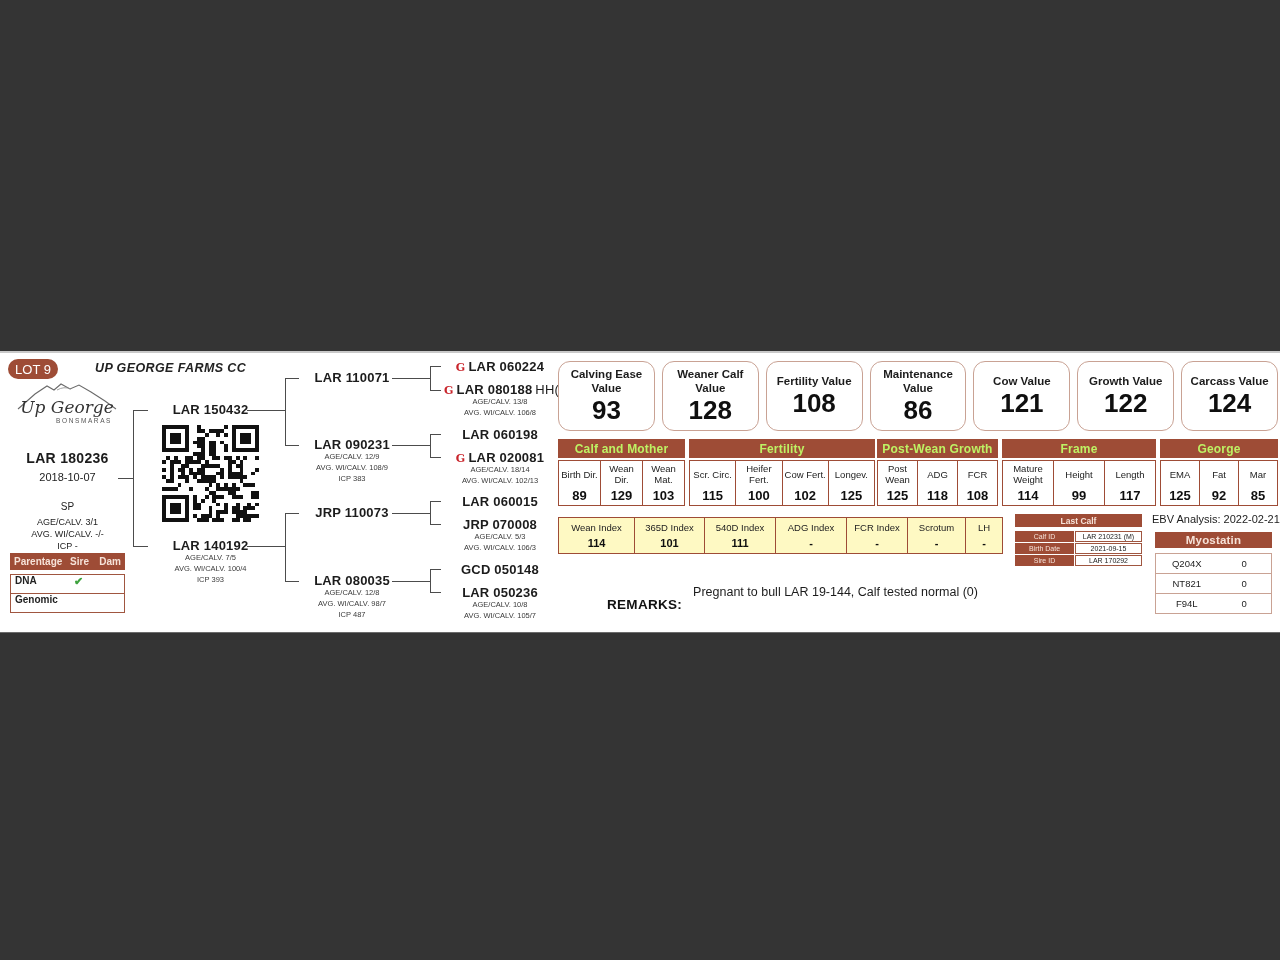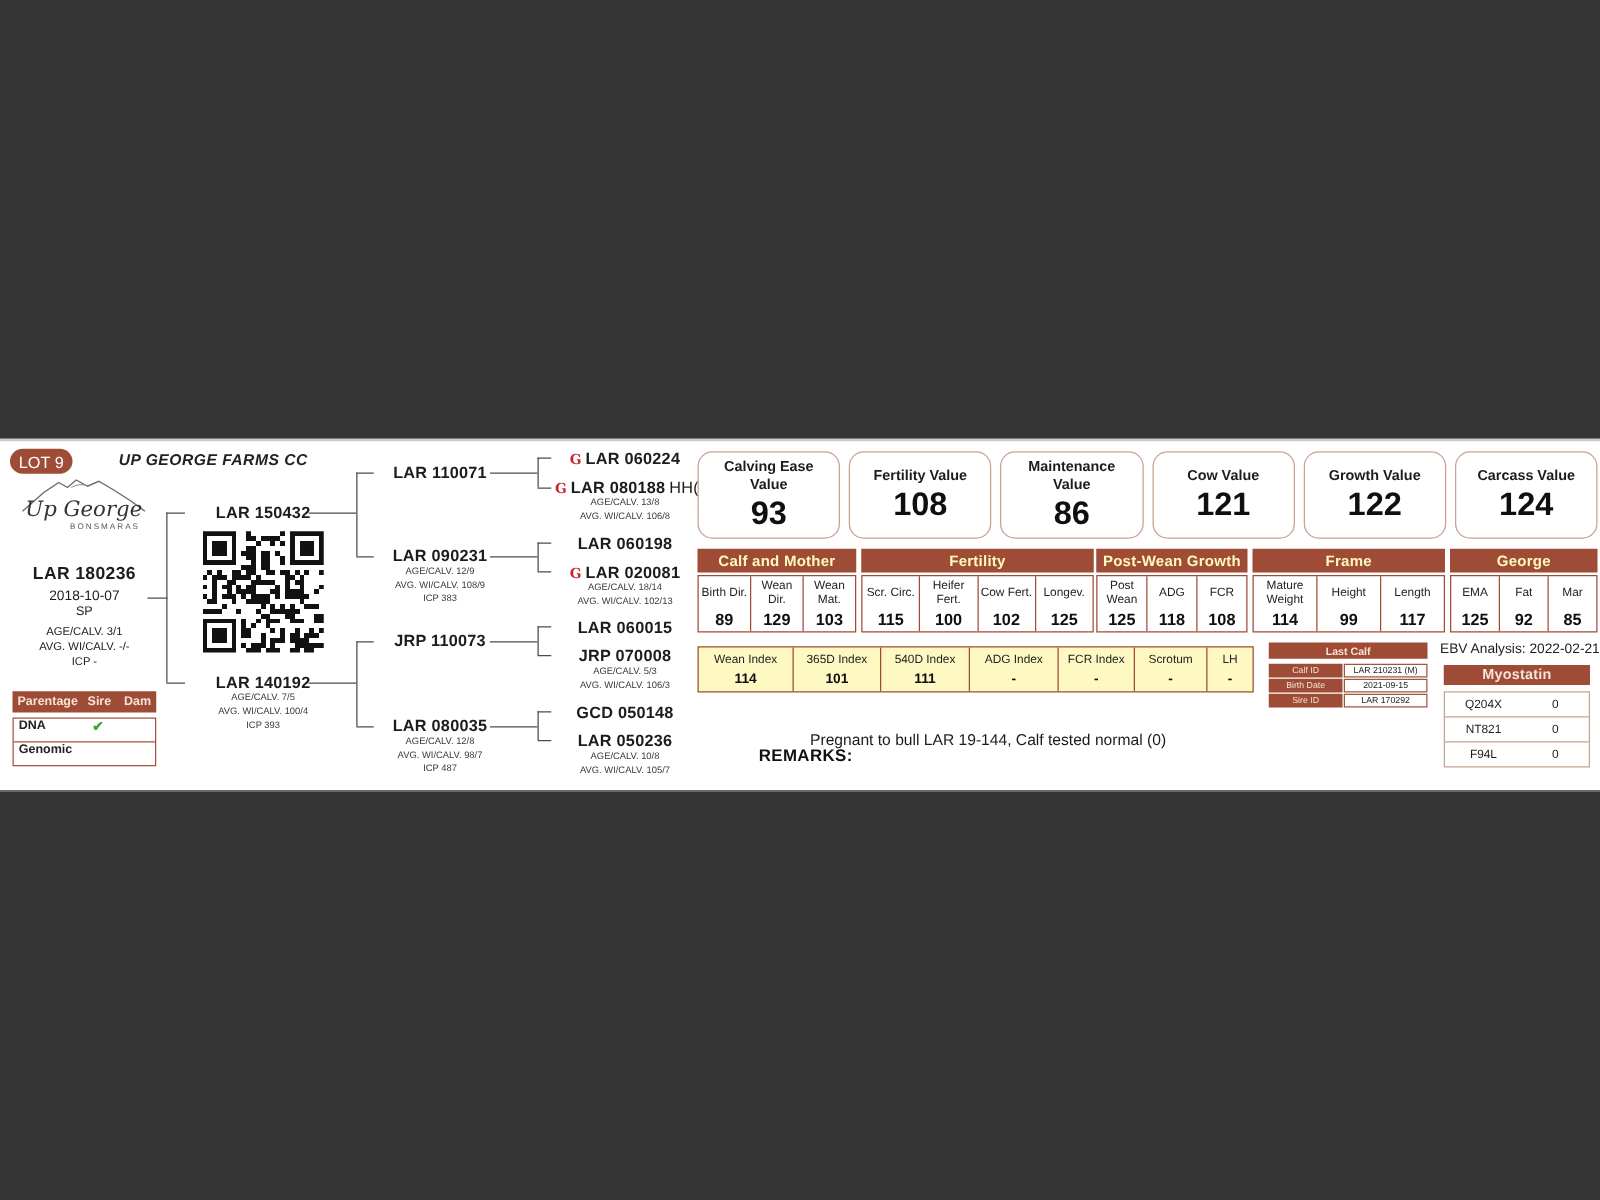--- a/index.html
+++ b/index.html
@@ -21,21 +21,21 @@
     font-weight:normal;font-size:13px;display:flex;align-items:center;justify-content:center;border-radius:10px;}
   .farm{left:95px;top:8px;font-size:12.5px;font-weight:bold;font-style:italic;color:#222;letter-spacing:.4px;}
 
   .logo{left:12px;top:28px;width:110px;text-align:center;color:#4a4a4a;}
   .logo-name{font-family:"DejaVu Serif", serif;font-style:italic;font-size:17px;color:#333;margin-top:-16px;line-height:1;}
   .logo-sub{font-size:6.5px;letter-spacing:1.6px;color:#555;text-align:right;padding-right:10px;margin-top:1px;}
 
   .animal{left:0;top:97px;width:135px;text-align:center;color:#1c1c1c;}
   .animal .aid{font-size:14px;font-weight:bold;letter-spacing:.3px;}
   .animal .l1{font-size:11px;margin-top:5px;}
-  .animal .l2{font-size:10px;margin-top:1px;}
+  .animal .l2{font-size:10px;margin-top:18px;}
   .animal .l3{font-size:9px;margin-top:4px;line-height:1.35;}
 
   
   .ptable{left:10px;top:200px;width:115px;}
   .phead{height:17px;background:#9e4c36;color:#f6e2d8;font-size:10px;font-weight:bold;
     display:flex;align-items:center;box-sizing:border-box;}
   .phead .c1{flex:1.55;padding-left:4px;}
   .phead .c2{width:31px;text-align:center;}
   .phead .c3{width:30px;text-align:center;}
   .prows{margin-top:4px;border:1.2px solid #a05640;box-sizing:border-box;}
@@ -58,21 +58,21 @@
 
   
   .vrow{left:558px;top:8px;width:720px;height:70px;display:flex;gap:7px;}
   .vbox{flex:1;border:1.5px solid #c9a294;border-radius:12px;display:flex;flex-direction:column;
     align-items:center;justify-content:center;padding:2px 5px;box-sizing:border-box;background:#fff;}
   .vlabel{font-size:11.5px;font-weight:600;text-align:center;line-height:1.2;color:#1c1c1c;}
   .vvalue{font-size:26px;font-weight:bold;line-height:1.05;color:#0f0f0f;margin-top:1px;}
 
   
   .egroup{position:absolute;top:86px;height:68px;}
-  .ehead{height:19px;background:#9e4c36;color:#fef9c3;font-weight:bold;font-size:12px;
+  .ehead{height:19px;background:#9e4c36;color:#bef264;font-weight:bold;font-size:12px;
     display:flex;align-items:center;justify-content:center;letter-spacing:.2px;}
   .ebody{margin-top:2px;height:46px;border:1.8px solid #9e4c36;display:flex;box-sizing:border-box;background:#fff;}
   .ecol{flex:1;display:flex;flex-direction:column;align-items:center;box-sizing:border-box;padding:1px 1px 2px;}
   .ecol + .ecol{border-left:1.5px solid #9e4c36;}
   .elabel{font-size:9.5px;line-height:1.15;text-align:center;color:#222;flex:1;display:flex;align-items:center;}
   .evalue{font-size:13px;font-weight:bold;color:#0f0f0f;}
 
   
   .itable{left:558px;top:164px;width:445px;height:37px;border:1.8px solid #9e4c36;display:flex;box-sizing:border-box;background:#fef9c3;}
   .icol{display:flex;flex-direction:column;align-items:center;justify-content:space-evenly;box-sizing:border-box;}
@@ -95,21 +95,21 @@
   .myohead{height:16px;background:#9e4c36;color:#f6e2d8;font-weight:bold;font-size:11.5px;
     display:flex;align-items:center;justify-content:center;letter-spacing:.2px;}
   .myorows{margin-top:5px;border:1px solid #c9a294;box-sizing:border-box;}
   .myorow{height:19px;display:flex;align-items:center;}
   .myorow + .myorow{border-top:1px solid #c9a294;}
   .myolabel{flex:1.15;text-align:center;font-size:9.5px;color:#1c1c1c;}
   .myovalue{flex:1;text-align:center;font-size:9.5px;color:#1c1c1c;}
 
   
   .remlabel{left:563px;top:244px;font-size:13.5px;font-weight:bold;color:#111;letter-spacing:.3px;margin-left:44px;}
-  .remtext{left:648px;top:231px;width:330px;font-size:12.5px;line-height:1.33;color:#1c1c1c;}
+  .remtext{left:648px;top:231px;width:330px;font-size:12.5px;line-height:1.33;color:#1c1c1c;text-align:right;}
 </style>
 </head>
 <body>
 
 <div class="sheet">
 
   <div class="a lot">LOT 9</div>
   <div class="a farm">UP GEORGE FARMS CC</div>
 
   <div class="a logo">
@@ -457,20 +457,24 @@
     <div class="psub">AGE/CALV. 10/8</div>
     <div class="psub">AVG. WI/CALV. 105/7</div>
   </div>
 
   <div class="a vrow">
     <div class="vbox">
       <div class="vlabel">Calving Ease Value</div>
       <div class="vvalue">93</div>
     </div>
     <div class="vbox">
+      <div class="vlabel">Weaner Calf Value</div>
+      <div class="vvalue">128</div>
+    </div>
+    <div class="vbox">
       <div class="vlabel">Fertility Value</div>
       <div class="vvalue">108</div>
     </div>
     <div class="vbox">
       <div class="vlabel">Maintenance Value</div>
       <div class="vvalue">86</div>
     </div>
     <div class="vbox">
       <div class="vlabel">Cow Value</div>
       <div class="vvalue">121</div>

